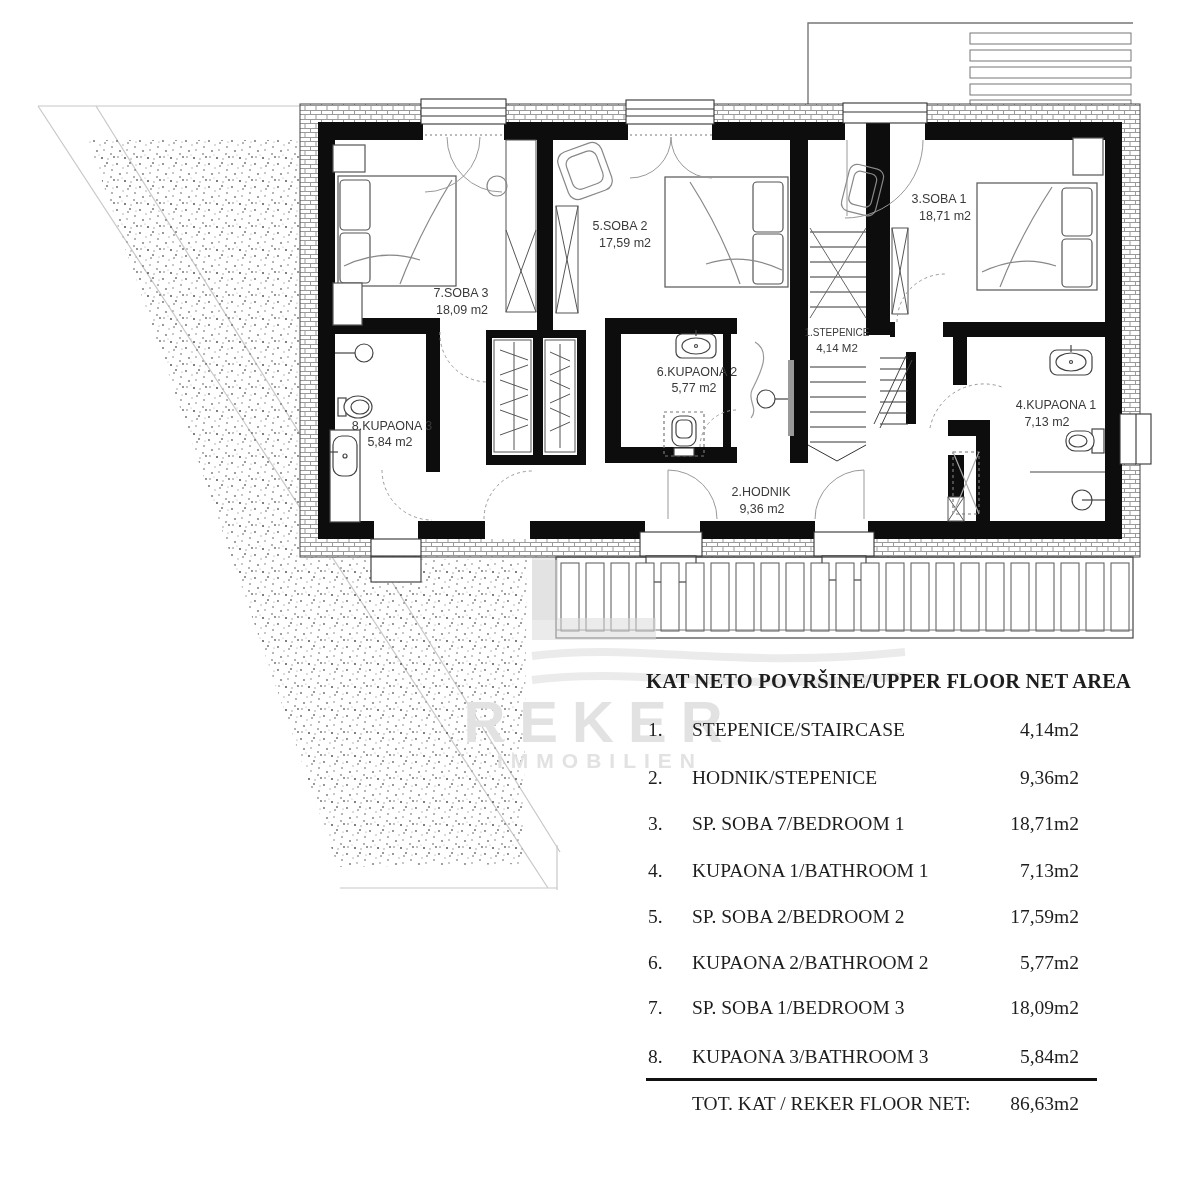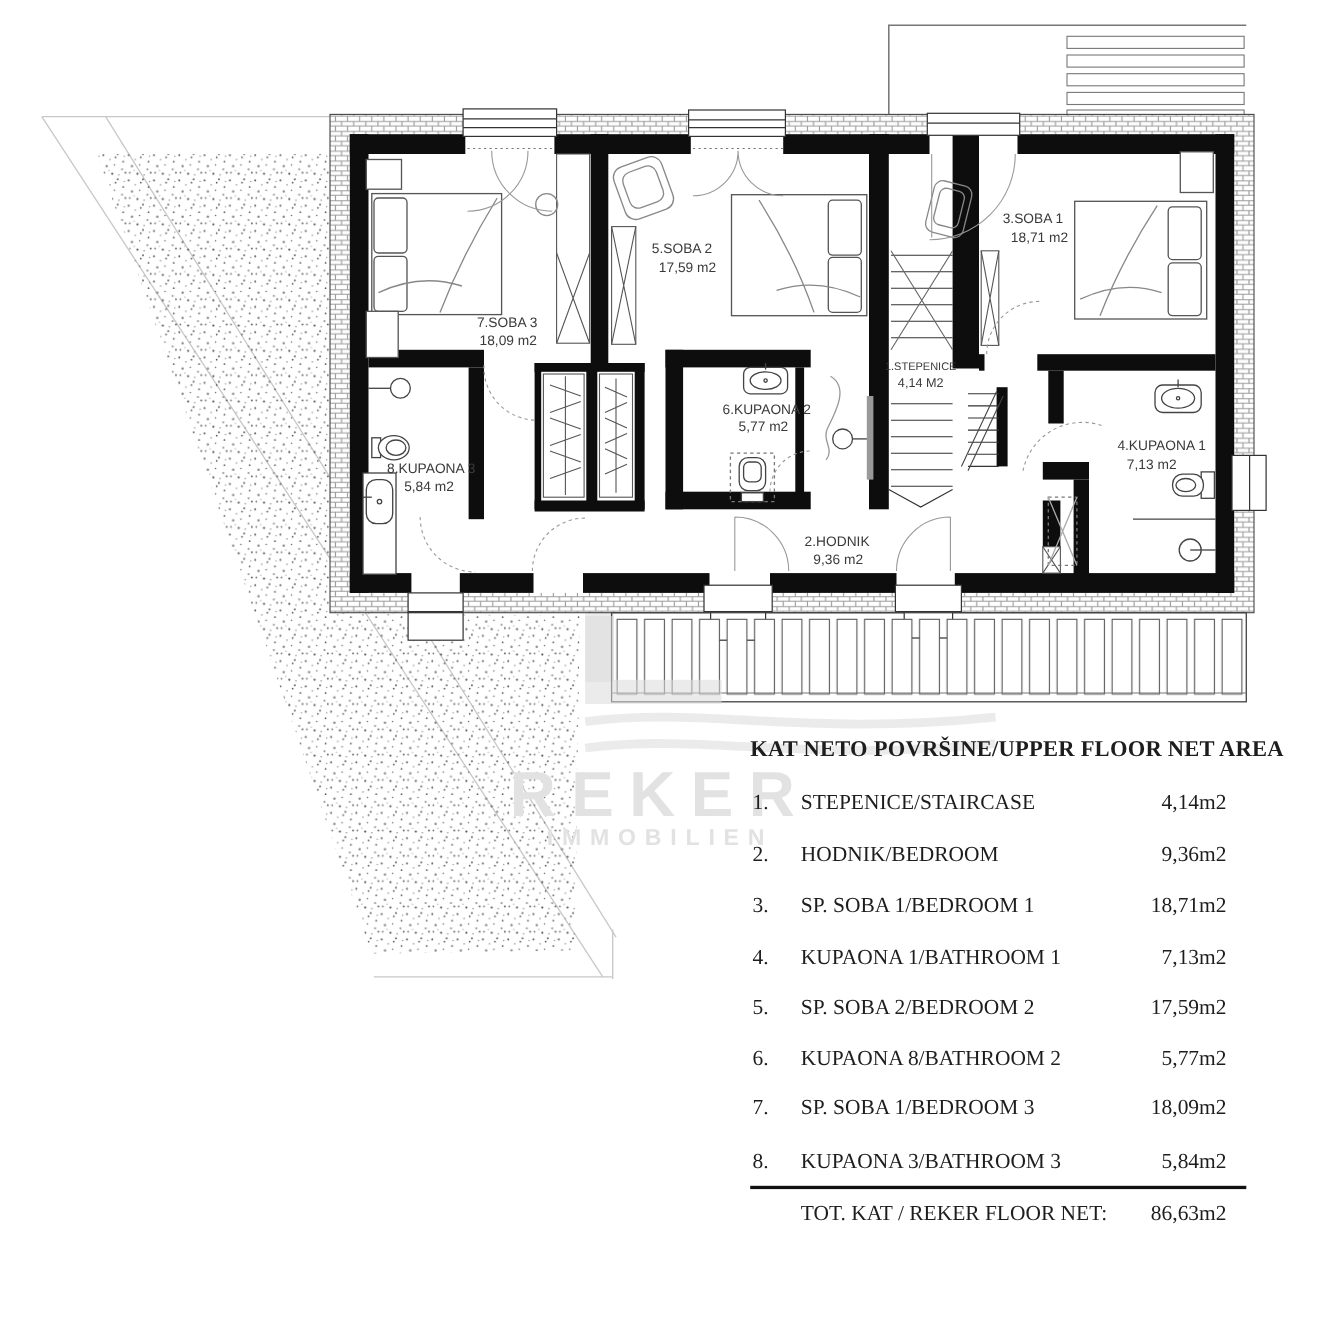--- a/index.html
+++ b/index.html
@@ -2,21 +2,21 @@
 <html><head>
 <meta charset="utf-8">
 <style>
   html,body{margin:0;padding:0;background:#fff;}
   #stage{position:relative;width:1200px;height:1200px;background:#fff;overflow:hidden;
          font-family:"Liberation Sans",sans-serif;}
   #plan-svg{position:absolute;left:0;top:0;}
   .room-label{font-family:"Liberation Sans",sans-serif;fill:#3a3a3a;text-anchor:middle;}
   .wm-text{font-family:"Liberation Sans",sans-serif;fill:#e2e2e2;font-weight:bold;text-anchor:middle;}
   
-  #legend{position:absolute;left:682px;top:0;width:452px;height:904px;color:#1d1d1d;
+  #legend{position:absolute;left:646px;top:0;width:452px;height:904px;color:#1d1d1d;
           font-family:"Liberation Serif",serif;}
   .lg-title{position:absolute;left:0;top:670px;font-size:20.5px;font-weight:bold;white-space:nowrap;letter-spacing:.2px;}
   .lg-row{position:absolute;left:0;width:452px;font-size:19.5px;}
   .lg-num{position:absolute;left:2px;}
   .lg-name{position:absolute;left:46px;white-space:nowrap;}
   .lg-val{position:absolute;right:19px;text-align:center;}
   .lg-line{position:absolute;left:0;top:1078px;width:451px;height:3px;background:#111;}
   .lg-total{position:absolute;left:0;top:1093px;width:452px;font-size:19.5px;}
 </style>
 </head>
@@ -286,41 +286,41 @@
 <div id="legend">
   <div class="lg-title">KAT NETO POVRŠINE/UPPER FLOOR NET AREA</div>
 
   <div class="lg-row" style="top:719px">
     <span class="lg-num">1.</span>
     <span class="lg-name">STEPENICE/STAIRCASE</span>
     <span class="lg-val">4,14m2</span>
   </div>
   <div class="lg-row" style="top:767px">
     <span class="lg-num">2.</span>
-    <span class="lg-name">HODNIK/BEDROOM</span>
+    <span class="lg-name">HODNIK/STEPENICE</span>
     <span class="lg-val">9,36m2</span>
   </div>
   <div class="lg-row" style="top:813px">
     <span class="lg-num">3.</span>
-    <span class="lg-name">SP. SOBA 1/BEDROOM 1</span>
+    <span class="lg-name">SP. SOBA 7/BEDROOM 1</span>
     <span class="lg-val">18,71m2</span>
   </div>
   <div class="lg-row" style="top:860px">
     <span class="lg-num">4.</span>
     <span class="lg-name">KUPAONA 1/BATHROOM 1</span>
     <span class="lg-val">7,13m2</span>
   </div>
   <div class="lg-row" style="top:906px">
     <span class="lg-num">5.</span>
     <span class="lg-name">SP. SOBA 2/BEDROOM 2</span>
     <span class="lg-val">17,59m2</span>
   </div>
   <div class="lg-row" style="top:952px">
     <span class="lg-num">6.</span>
-    <span class="lg-name">KUPAONA 8/BATHROOM 2</span>
+    <span class="lg-name">KUPAONA 2/BATHROOM 2</span>
     <span class="lg-val">5,77m2</span>
   </div>
   <div class="lg-row" style="top:997px">
     <span class="lg-num">7.</span>
     <span class="lg-name">SP. SOBA 1/BEDROOM 3</span>
     <span class="lg-val">18,09m2</span>
   </div>
   <div class="lg-row" style="top:1046px">
     <span class="lg-num">8.</span>
     <span class="lg-name">KUPAONA 3/BATHROOM 3</span>

